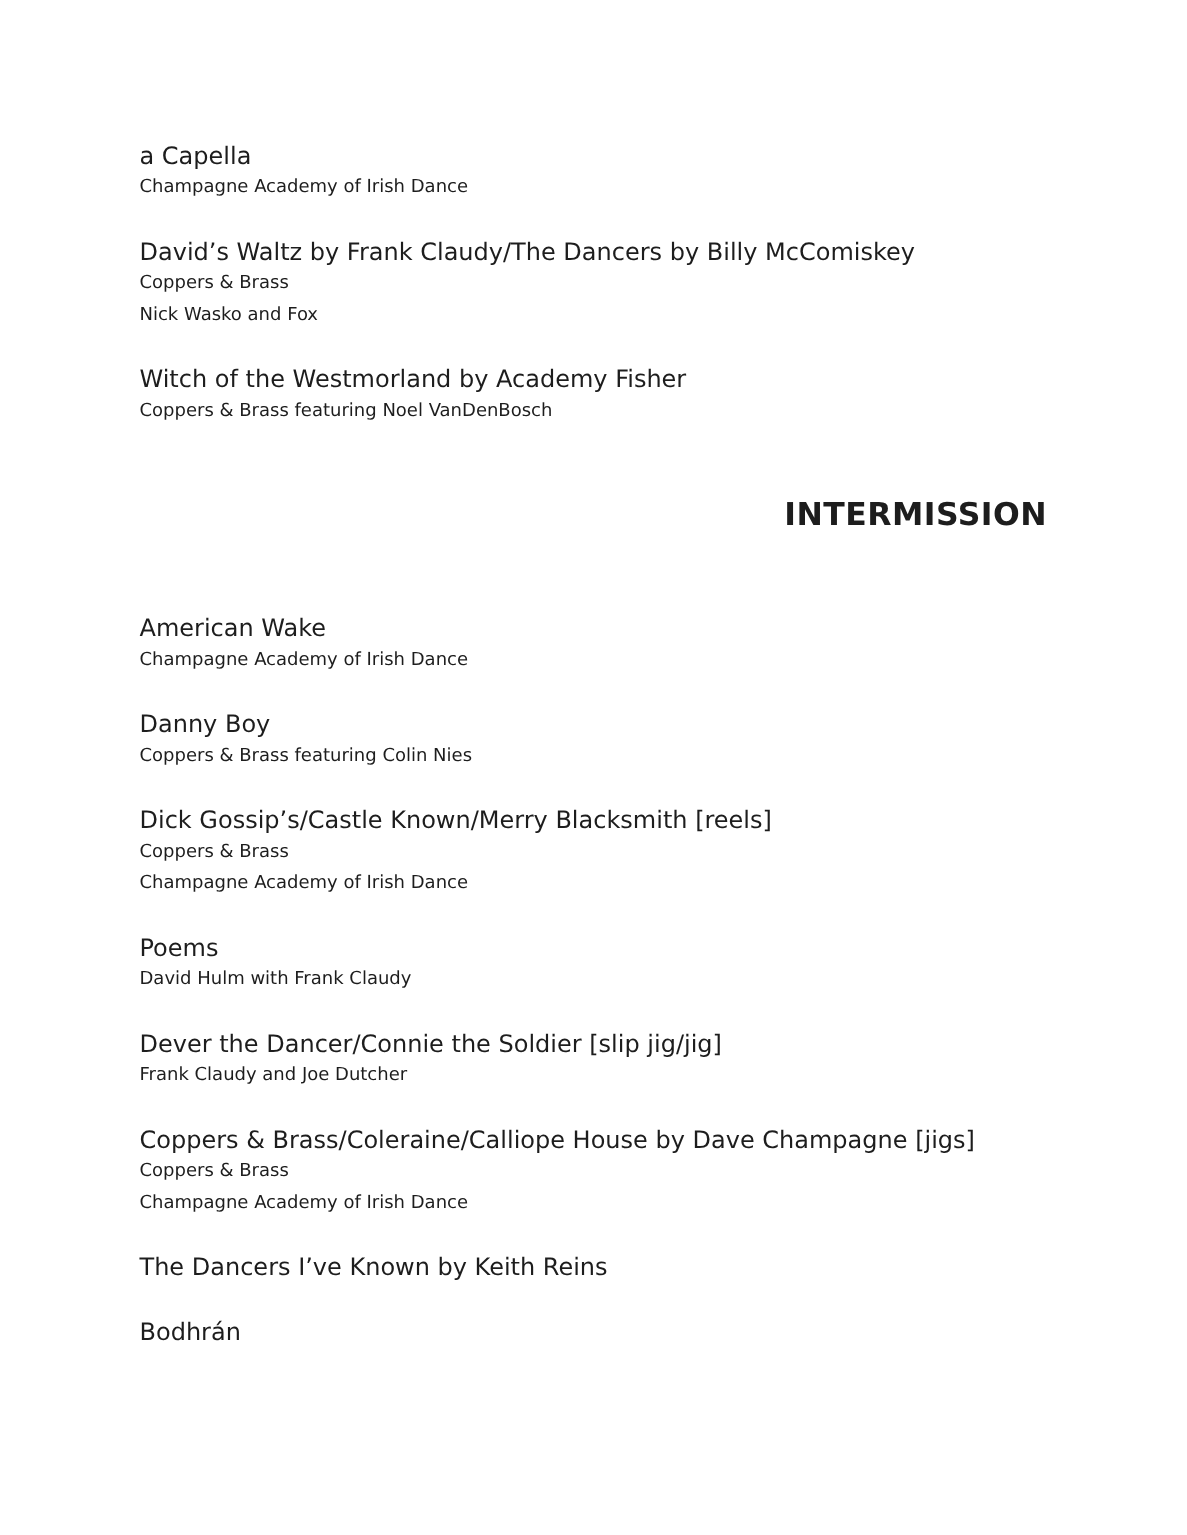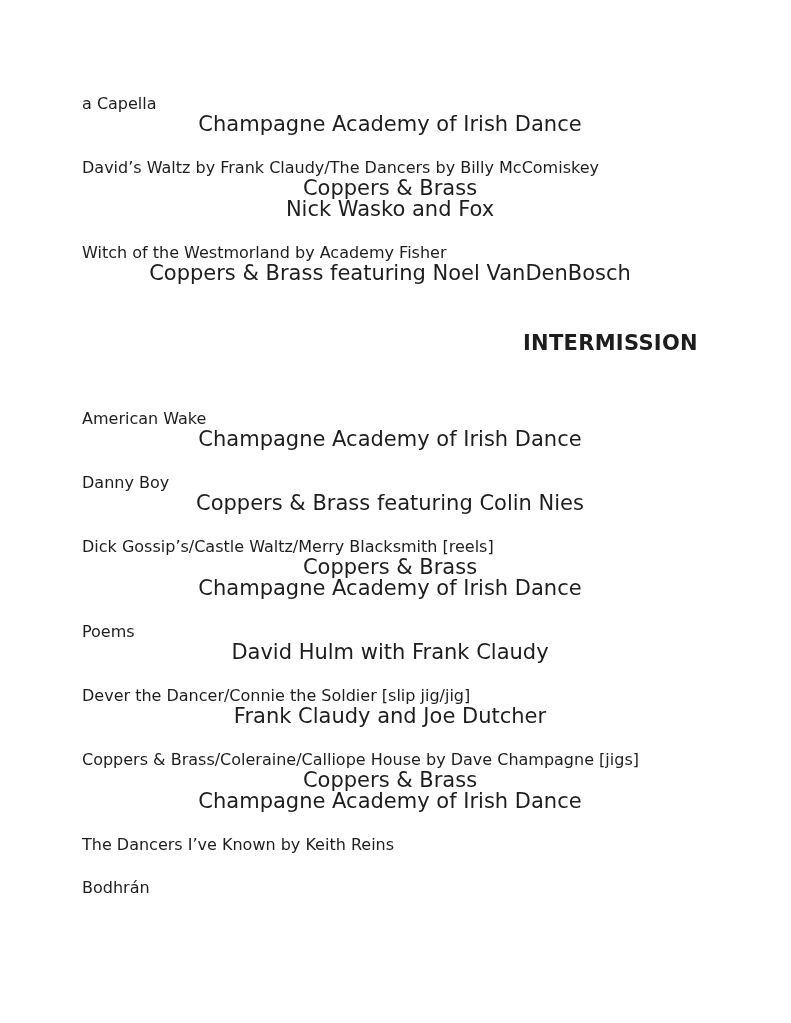--- a/index.html
+++ b/index.html
@@ -7,37 +7,37 @@
     position: relative;
     width: 791px;
     height: 1023px;
     background: #ffffff;
     font-family: "DejaVu Sans", sans-serif;
     color: #1d1d1d;
     overflow: hidden;
   }
   .content {
     position: absolute;
-    left: 82px;
+    left: 93px;
     right: 93px;
     top: 0;
     padding-top: 93px;
   }
   .item { margin: 0 0 22px 0; }
   .title {
     font-size: 16px;
     line-height: 21px;
     text-align: left;
     white-space: nowrap;
   }
   .title .it { }
   .performer {
-    font-size: 21px;
+    font-size: 12px;
     line-height: 21px;
-    text-align: center;
+    text-align: left;
     white-space: nowrap;
   }
   .intermission {
     font-size: 21px;
     line-height: 26px;
     font-weight: 700;
     letter-spacing: 0.3px;
     margin: 46px 0 52px 0;
     text-align: right;
   }
@@ -81,21 +81,21 @@
 
     <section class="item">
       <div class="title">
         <span>Danny Boy</span>
       </div>
       <div class="performer">Coppers &amp; Brass featuring Colin Nies</div>
     </section>
 
     <section class="item">
       <div class="title">
-        <span>Dick Gossip’s/Castle Waltz/Merry Blacksmith </span><span class="it">[reels]</span>
+        <span>Dick Gossip’s/Castle Known/Merry Blacksmith </span><span class="it">[reels]</span>
       </div>
       <div class="performer">Coppers &amp; Brass</div>
       <div class="performer">Champagne Academy of Irish Dance</div>
     </section>
 
     <section class="item">
       <div class="title">
         <span>Poems</span>
       </div>
       <div class="performer">David Hulm with Frank Claudy</div>

